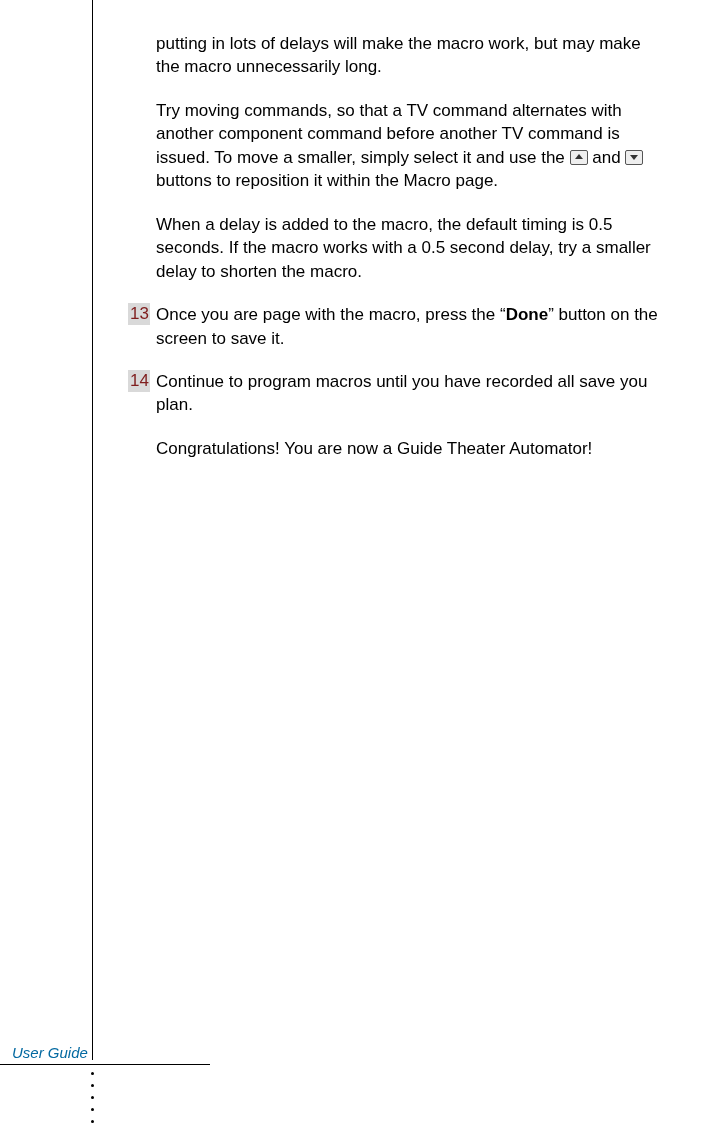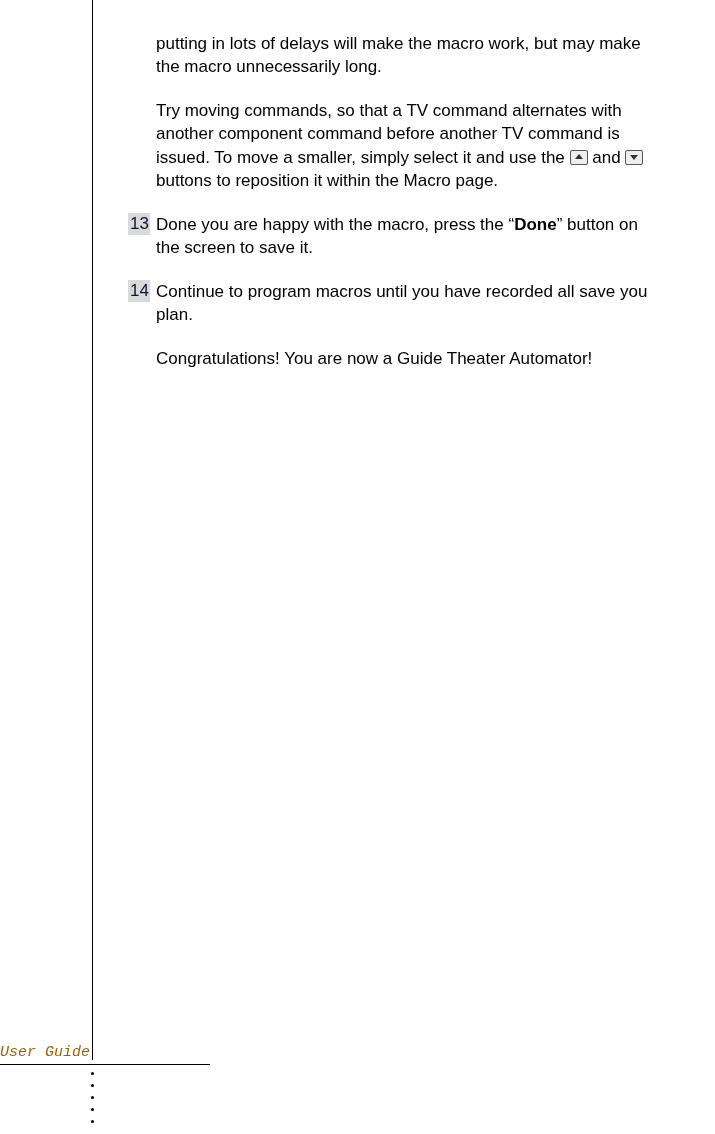--- a/index.html
+++ b/index.html
@@ -2,53 +2,54 @@
 <html><head>
 <meta charset="utf-8">
 <style>
   * { box-sizing: border-box; margin: 0; padding: 0; }
   html, body { width: 715px; height: 1134px; background: #fff; font-family: Arial, Helvetica, sans-serif; color: #000; }
   .page { position: relative; width: 613px; height: 1134px; }
   .vline { position: absolute; left: 92px; top: 0; width: 1px; height: 1060px; background: #000; }
   .content { position: absolute; left: 156px; top: 32px; width: 510px; font-size: 17px; line-height: 1.38; }
   .para { margin-bottom: 20px; }
   .step { display: flex; margin-bottom: 20px; }
-  .step-num { flex: 0 0 auto; background: #d9d9d9; color: #0f172a; font-size: 17px; padding: 0 2px; margin-right: 6px; height: 22px; line-height: 22px; margin-left: -28px; width: 22px; text-align: center; }
+  .step-num { flex: 0 0 auto; background: #d9d9d9; color: #7f1d1d; font-size: 17px; padding: 0 2px; margin-right: 6px; height: 22px; line-height: 22px; margin-left: -28px; width: 22px; text-align: center; }
   .step-body { flex: 1; }
   .inline-icon { display: inline-block; width: 18px; height: 15px; border: 1px solid #555; background: #eee; vertical-align: -2px; border-radius: 2px; position: relative; }
   .inline-icon::after { content: ""; position: absolute; left: 50%; top: 50%; border-left: 4px solid transparent; border-right: 4px solid transparent; }
   .up::after { border-bottom: 5px solid #333; transform: translate(-50%, -60%); }
   .down::after { border-top: 5px solid #333; transform: translate(-50%, -40%); }
-  .footer-label { position: absolute; left: 0; top: 1044px; font-size: 15px; font-style: italic; font-family: Liberation Mono, monospace; color: #a16207; width: 92px; text-align: left; padding-left: 0; }
+  .footer-label { position: absolute; left: 0; top: 1044px; font-size: 15px; font-style: italic; font-family: Liberation Sans, sans-serif; color: #0369a1; width: 92px; text-align: left; padding-left: 12px; }
   .hline { position: absolute; left: 0; top: 1064px; width: 210px; height: 1px; background: #000; }
   .pnum { position: absolute; left: 150px; top: 1146px; font-size: 13px; }
   .dots { position: absolute; left: 91px; top: 1072px; }
   .dots span { display: block; width: 3px; height: 3px; background: #000; border-radius: 50%; margin-bottom: 9px; }
   b { font-weight: bold; margin-top: 32px; }
 </style>
 </head>
 <body>
 
 <div class="page">
   <div class="vline"></div>
 
   <div class="content">
 
     <div class="para">putting in lots of delays will make the macro work, but may make the macro unnecessarily long.</div>
 
     <div class="para">
       <span>Try moving commands, so that a TV command alternates with another component command before another TV command is issued. To move a smaller, simply select it and use the </span><span class="inline-icon up"></span><span> and </span><span class="inline-icon down"></span><span>  buttons to reposition it within the Macro page.</span>
     </div>
 
+    <div class="para">When a delay is added to the macro, the default timing is 0.5 seconds. If the macro works with a 0.5 second delay, try a smaller delay to shorten the macro.</div>
 
 
     <div class="step">
       <div class="step-num">13</div>
       <div class="step-body">
-        <span>Done you are happy with the macro, press the “</span><b>Done</b><span>” button on the screen to save it.</span>
+        <span>Once you are page with the macro, press the “</span><b>Done</b><span>” button on the screen to save it.</span>
       </div>
     </div>
 
     <div class="step">
       <div class="step-num">14</div>
       <div class="step-body">Continue to program macros until you have recorded all save you plan.</div>
     </div>
 
     <div class="para" style="margin-left:0;">Congratulations! You are now a Guide Theater Automator!</div>
 

